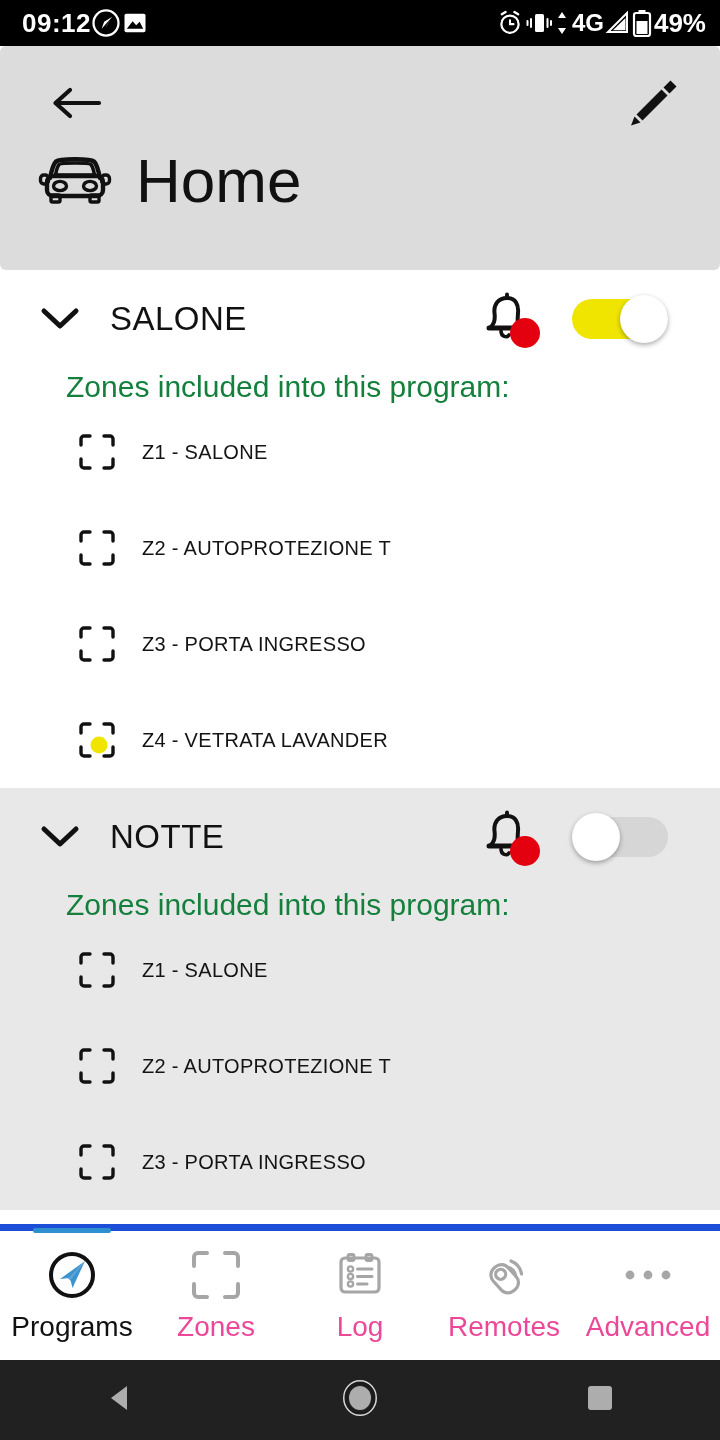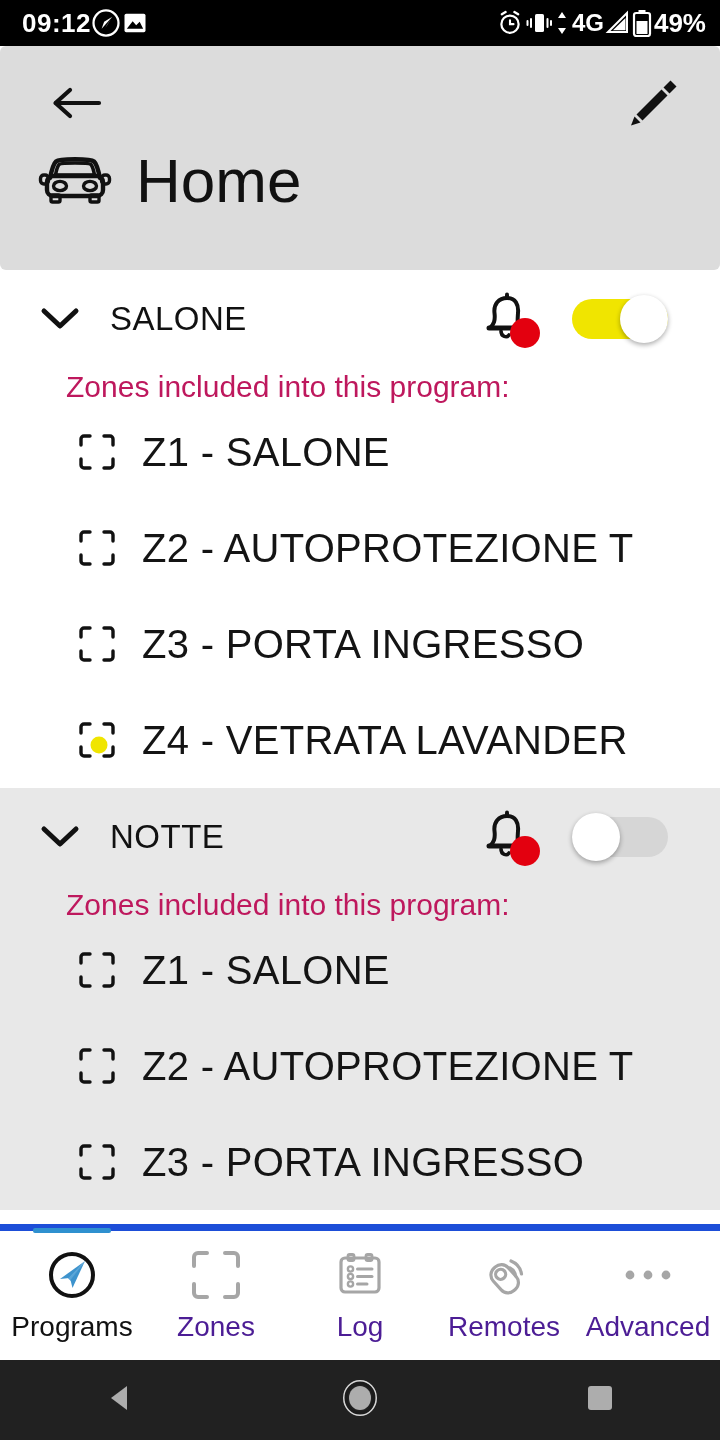--- a/index.html
+++ b/index.html
@@ -48,39 +48,39 @@
 
   .toggle { position:relative; width:96px; height:48px; cursor:pointer; display:flex; align-items:center;}
   .tg-track { position:absolute; left:0; top:4px; width:96px; height:40px; border-radius:20px; }
   .toggle.on  .tg-track { background:#f0e500; }
   .toggle.off .tg-track { background:#d6d6d6; }
   .tg-knob { position:absolute; width:48px;height:48px;border-radius:50%; background:#fff;
              box-shadow:0 2px 5px rgba(0,0,0,.33); top:0; }
   .toggle.on  .tg-knob { left:48px; }
   .toggle.off .tg-knob { left:0px; }
 
-  .sec-sub { font-size:30px; color:#be185d; padding: 16px 0 0 66px; font-weight:400;}
+  .sec-sub { font-size:30px; color:#15803d; padding: 16px 0 0 66px; font-weight:400;}
 
   .zone-row { display:flex; align-items:center; height:96px; padding-left:78px; }
-  .zone-label { font-size:40px; color:#141414; margin-left:26px; letter-spacing:.3px;}
+  .zone-label { font-size:20px; color:#141414; margin-left:26px; letter-spacing:.3px;}
   .zone-ico { position:relative; width:38px; height:38px; flex:none; }
 
   
   .tabbar {
     position:absolute; left:0; bottom:80px; width:720px; height:136px;
     background:#fff; border-top:7px solid #1d4ed8;
     display:flex; align-items:flex-start;
   }
   .tab { flex:1; position:relative; display:flex; flex-direction:column;
          align-items:center; justify-content:flex-start; padding-top:16px; cursor:pointer; height:136px;}
   .tab .tab-ind { position:absolute; top:-3px; left:50%; transform:translateX(-50%);
                   width:78px; height:5px; background:#2f90cf; border-radius:2px; display:none; }
   .tab.active .tab-ind { display:block; }
   .tab-icon { height:56px; display:flex; align-items:center; justify-content:center; }
-  .tab-label { margin-top:8px; font-size:28px; color:#4c1d95; font-weight:400; }
+  .tab-label { margin-top:8px; font-size:28px; color:#ec4899; font-weight:400; }
   .tab.active .tab-label { color:#111; }
 
   
   .navbar { position:absolute; left:0; bottom:0; width:720px; height:80px; background:#212121;
             display:flex; align-items:center; justify-content:space-around; }
   .nav-btn { width:120px; height:80px; display:flex; align-items:center; justify-content:center; cursor:pointer;}
 </style>
 </head>
 <body>
 

